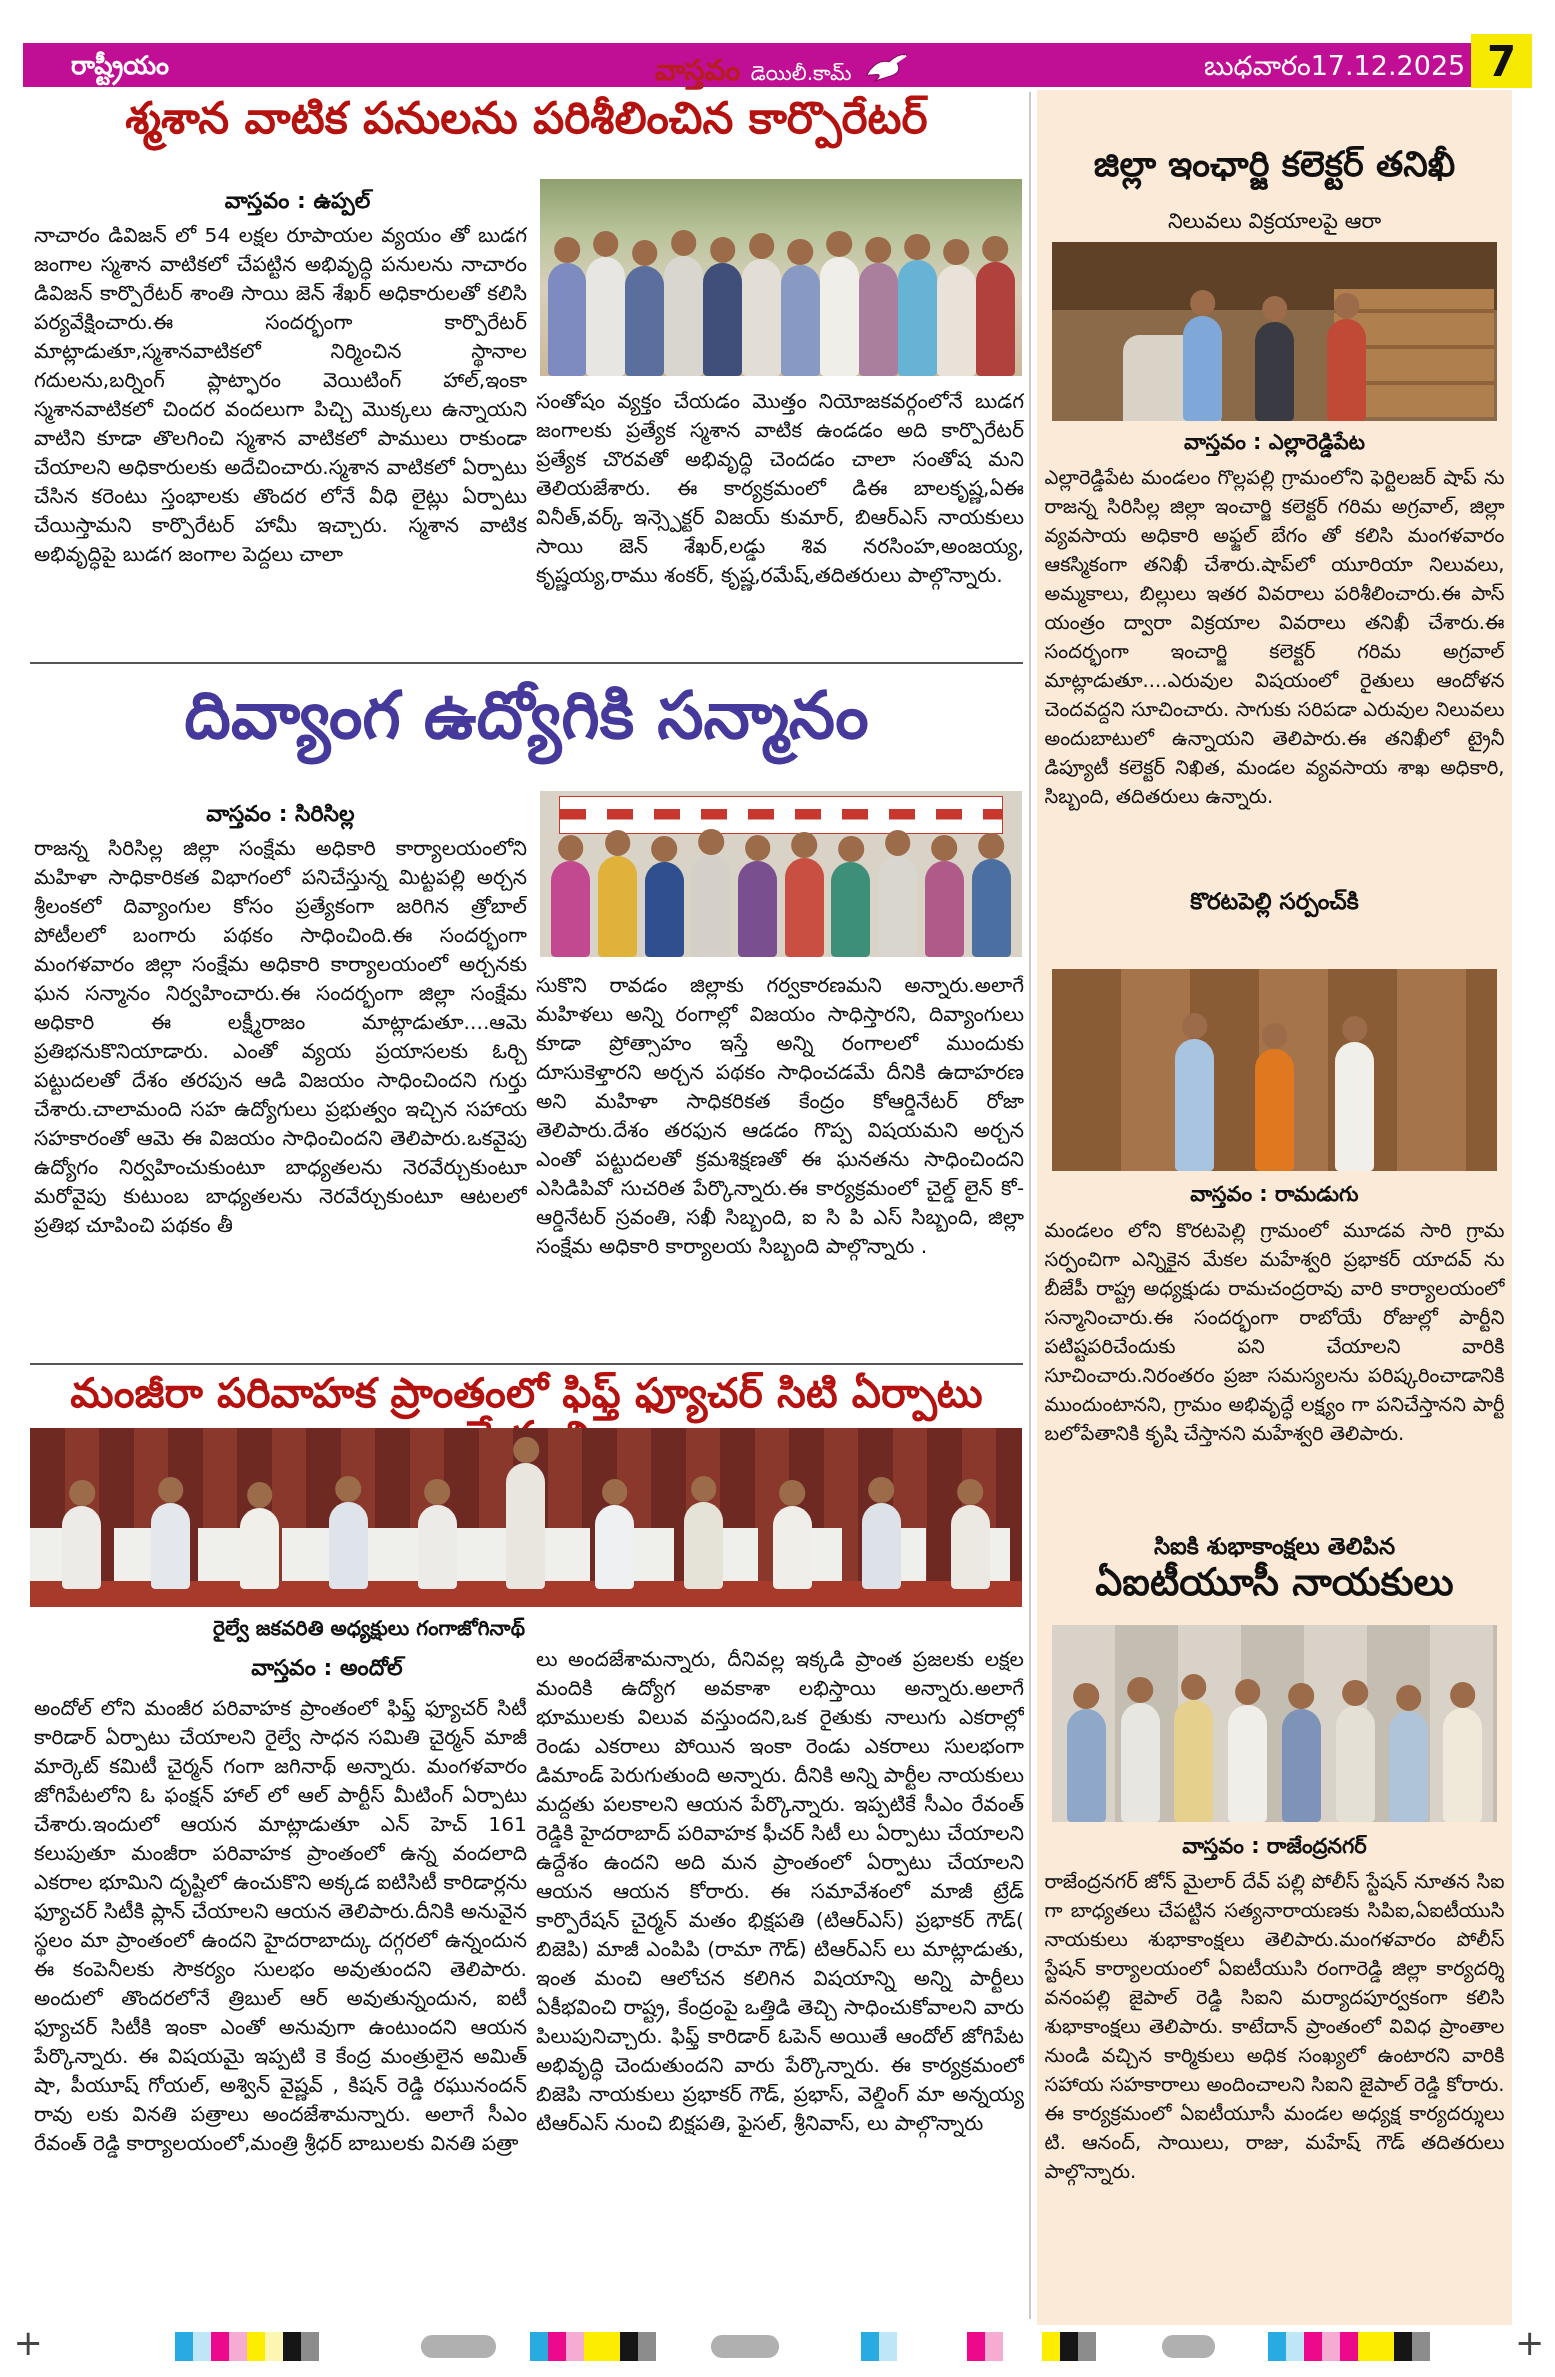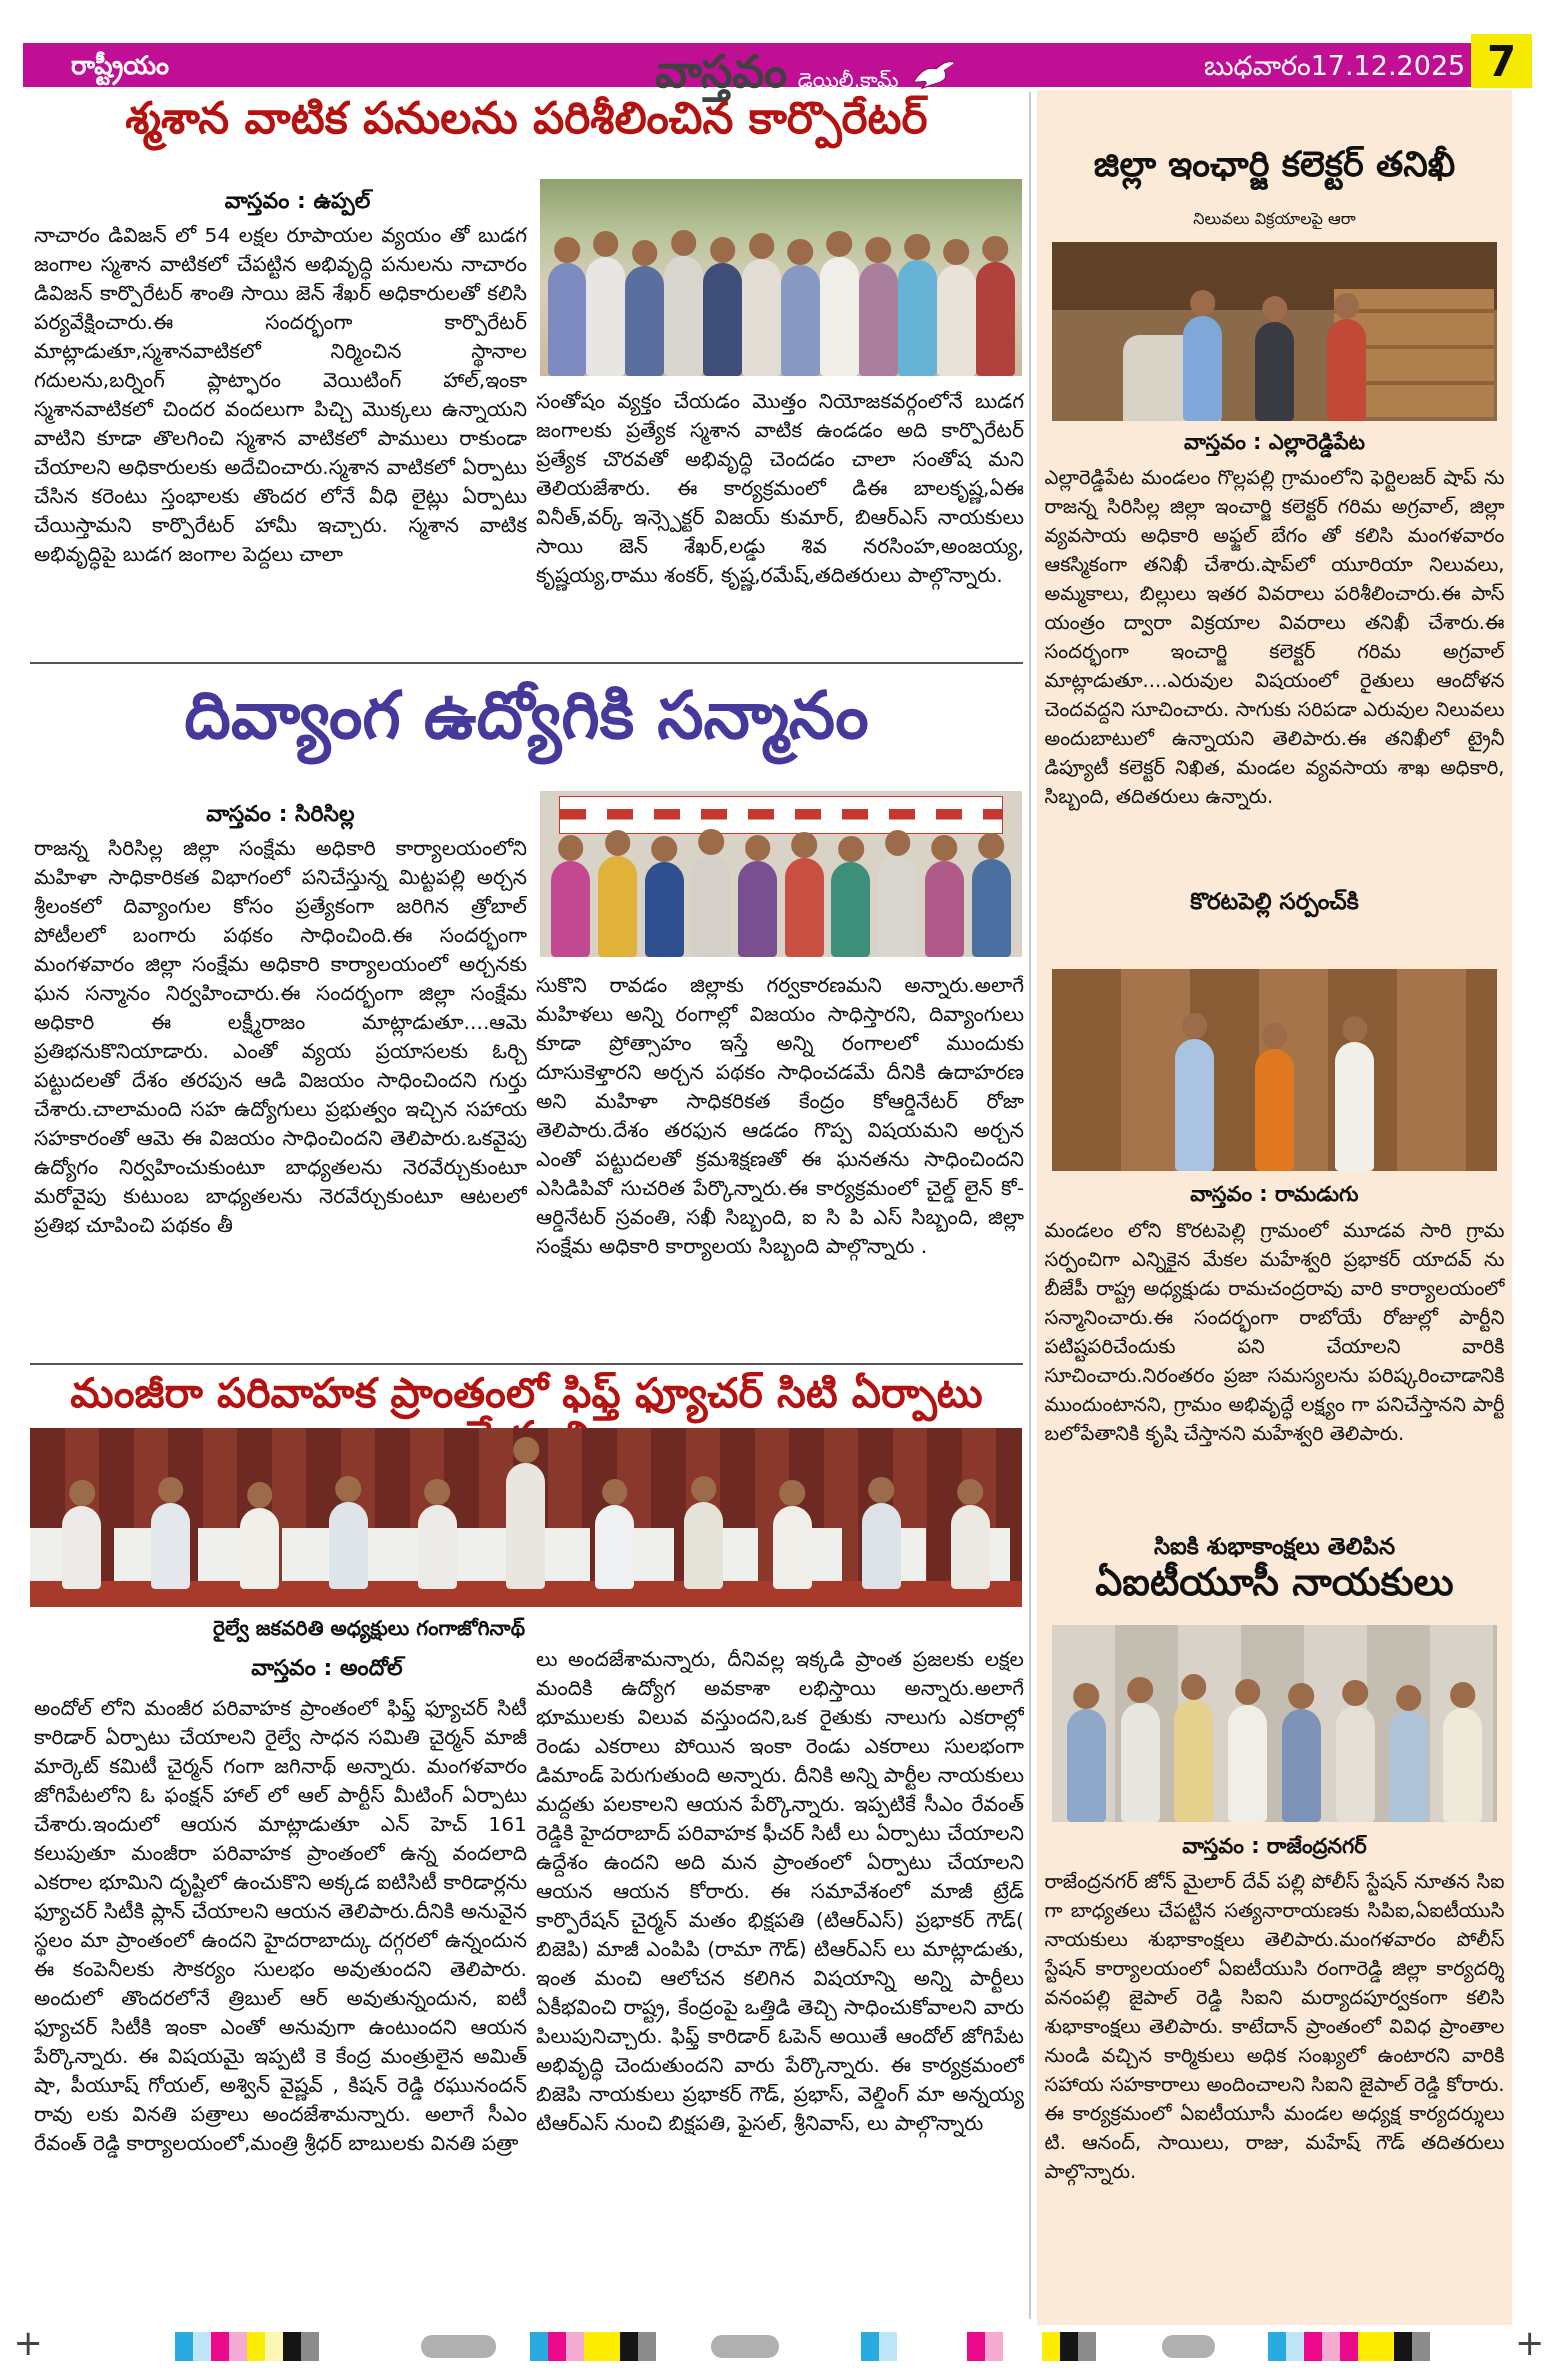--- a/index.html
+++ b/index.html
@@ -3,41 +3,41 @@
 <meta charset="utf-8">
 <style>
   html,body{margin:0;padding:0;}
   body{width:1555px;height:2377px;position:relative;background:#ffffff;
        font-family:"DejaVu Sans",sans-serif;color:#111;}
   .abs{position:absolute;}
   
   .m-bar{left:22.6px;top:43px;width:1448px;height:44px;background:#c00f94;}
   .m-section{left:71px;top:50px;font-size:25.6px;color:#fff;font-weight:bold;}
   .m-center{left:655px;top:45px;display:flex;align-items:baseline;gap:10.5px;}
-  .m-title{font-size:45px;font-weight:bold;color:#404040;}
+  .m-title{font-size:29px;font-weight:bold;color:#b91c1c;}
   .m-suffix{font-size:20.3px;color:#fff;}
   .m-dove{position:relative;top:6px;}
   .m-date{left:1204px;top:50px;font-size:27px;color:#fff;}
   .m-pagebox{left:1471px;top:34px;width:61px;height:54px;background:#f6ea00;
              display:flex;align-items:center;justify-content:center;
              font-size:42px;font-weight:bold;color:#111;}
   
   .headline-red{color:#b5120f;font-weight:bold;text-align:center;line-height:1.05;}
   .headline-blue{color:#45399b;font-weight:bold;text-align:center;line-height:1.0;}
   .byline{font-size:22px;font-weight:bold;text-align:center;}
   .bodytext{font-size:20.3px;line-height:29px;text-align:justify;overflow:hidden;}
   .caption{font-size:20.3px;font-weight:bold;text-align:center;}
   .rule{background:#555;height:2.3px;}
   .vrule{background:#c9c9c9;width:1.5px;}
   
   .sidebar{left:1037px;top:90px;width:475px;height:2235px;background:#fcead8;}
   .sb{position:absolute;left:0;width:475px;text-align:center;}
   .sb-kicker{font-size:23px;font-weight:bold;}
   .sb-headline{font-size:35px;font-weight:bold;line-height:1.05;}
-  .sb-subhead{font-size:16px;}
+  .sb-subhead{font-size:21px;}
   .sb-byline{font-size:21px;font-weight:bold;}
   .sb-body{position:absolute;left:7.5px;width:460px;font-size:19.6px;line-height:29px;
            text-align:justify;overflow:hidden;}
   
   .photo{position:absolute;overflow:hidden;background:#cfc9bf;}
   .figures{position:absolute;bottom:0;left:0;right:0;display:flex;
            justify-content:space-around;align-items:flex-end;padding:0 7.5px;}
   .figure{display:block;width:39px;border-radius:19.6px 19.6px 4.5px 4.5px;position:relative;margin-top:30px;}
   .figure::before{content:"";position:absolute;top:-25.6px;left:50%;transform:translateX(-50%);
                   width:25.6px;height:25.6px;border-radius:50%;background:#9c6b49;}

